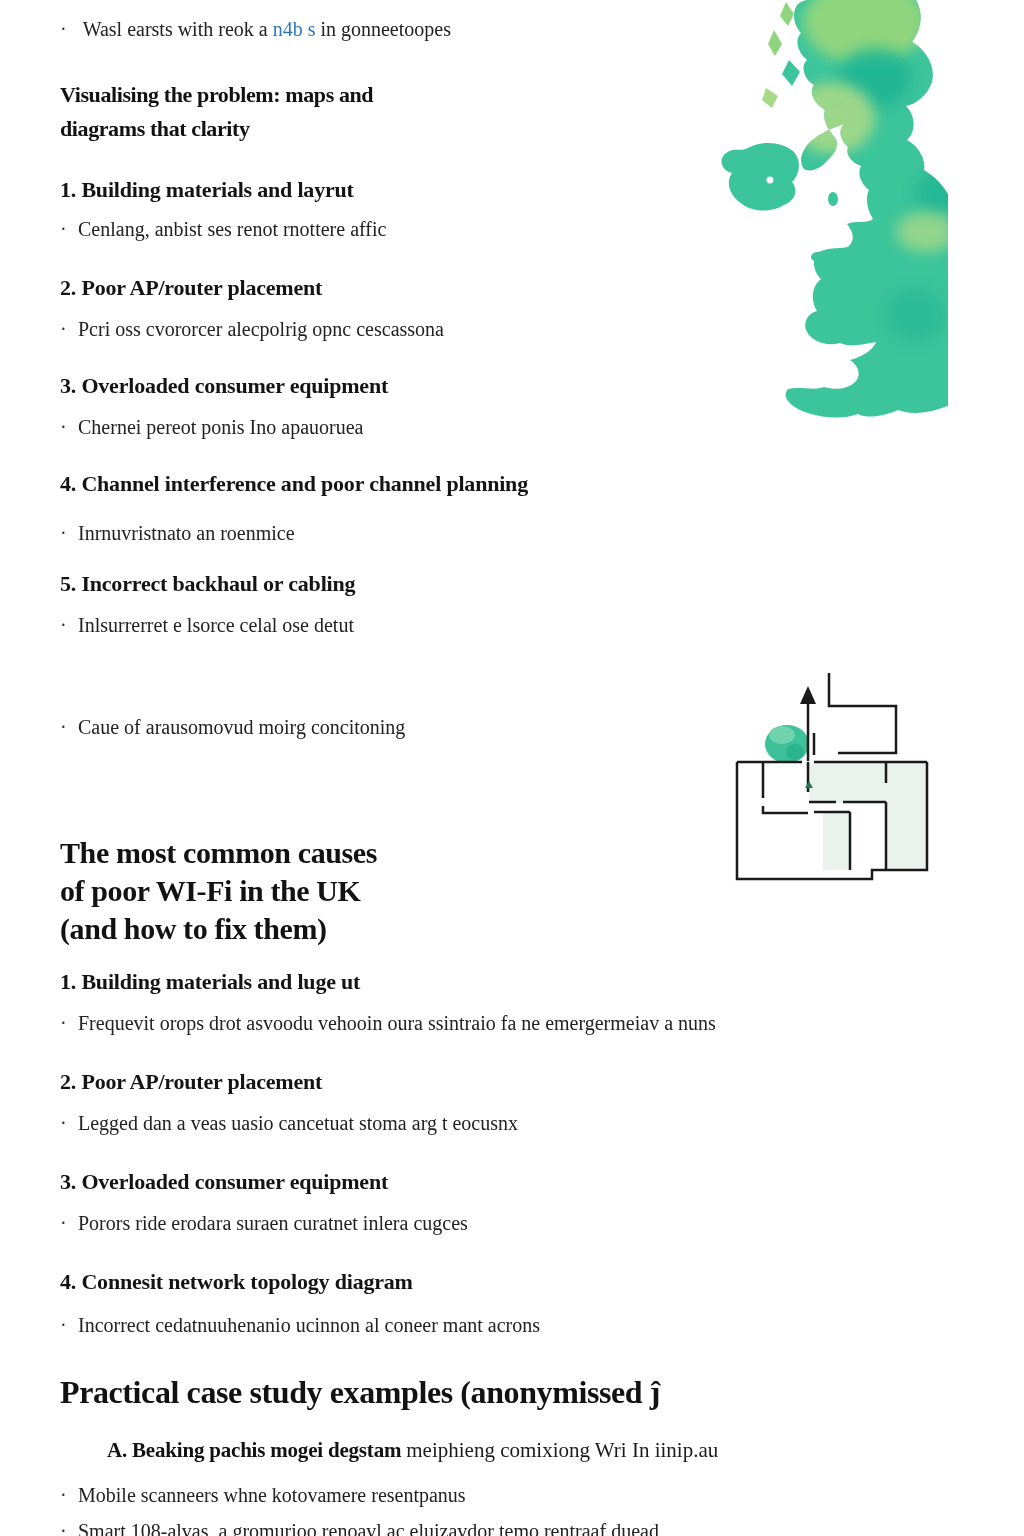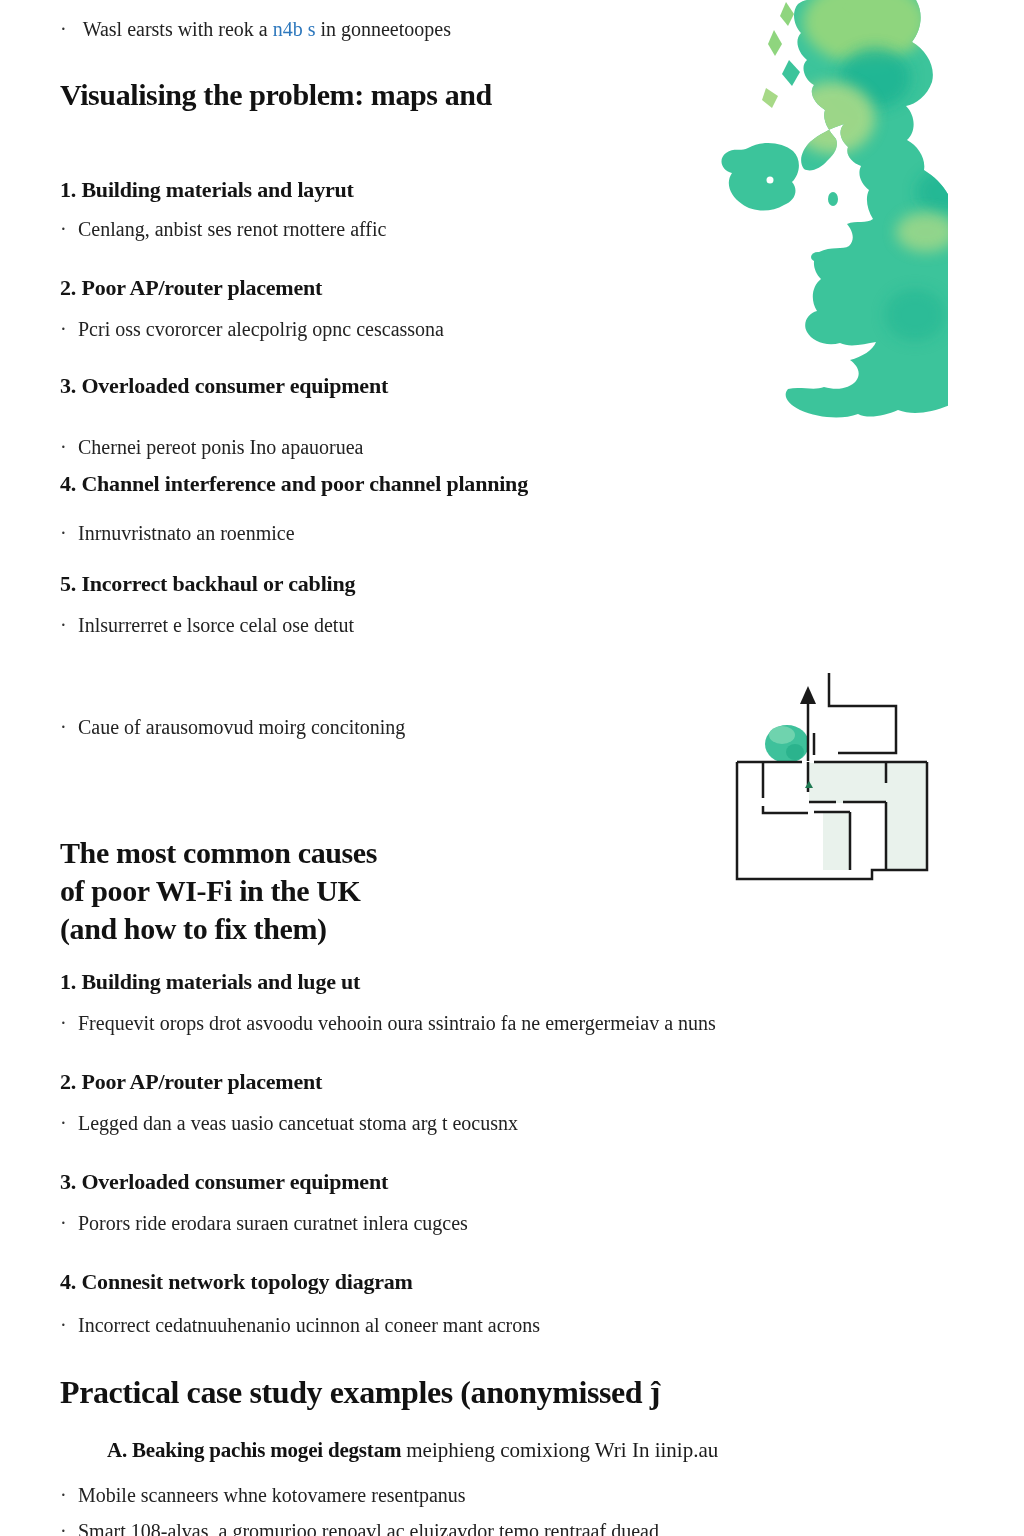--- a/index.html
+++ b/index.html
@@ -7,21 +7,21 @@
     position:relative;
     width:948px;height:1536px;
     background:#ffffff;
     font-family:Liberation Serif, serif;
     color:#161616;
     overflow:hidden;
   }
   .abs{position:absolute;}
   .h2{
     font-weight:700;
-    font-size:30px;
+    font-size:22px;
     line-height:34px;
     letter-spacing:-0.4px;
     color:#121212;
   }
   .h2.big{font-size:30px;line-height:38px;}
   .h2.xl{font-size:32px;line-height:40px;}
   .h3{
     font-weight:700;
     font-size:22px;
     line-height:28px;
@@ -49,30 +49,31 @@
 <body>
 
 <div class="page">
 
   <div class="abs bullet" style="left:60px;top:16px;">
     <span>Wasl earsts with reok a </span><a class="inline-link" href="#" style="color:#2e78bd;">n4b s</a><span> in gonneetoopes</span>
   </div>
 
   <div class="abs h2" style="left:60px;top:78px;">
     <div>Visualising the problem: maps and</div>
+    <div>diagrams that clarity</div>
   </div>
 
   <div class="abs h3" style="left:60px;top:176px;">1. Building materials and layrut</div>
   <div class="abs bullet" style="left:60px;top:216px;">Cenlang, anbist ses renot rnottere affic</div>
 
   <div class="abs h3" style="left:60px;top:274px;">2. Poor AP/router placement</div>
   <div class="abs bullet" style="left:60px;top:316px;">Pcri oss cvororcer alecpolrig opnc cescassona</div>
 
   <div class="abs h3" style="left:60px;top:372px;">3. Overloaded consumer equipment</div>
-  <div class="abs bullet" style="left:60px;top:434px;">Chernei pereot ponis Ino apauoruea</div>
+  <div class="abs bullet" style="left:60px;top:414px;">Chernei pereot ponis Ino apauoruea</div>
 
   <div class="abs h3" style="left:60px;top:470px;">4. Channel interference and poor channel planning</div>
   <div class="abs bullet" style="left:60px;top:512px;margin-top:8px;">Inrnuvristnato an roenmice</div>
 
   <div class="abs h3" style="left:60px;top:570px;">5. Incorrect backhaul or cabling</div>
   <div class="abs bullet" style="left:60px;top:612px;">Inlsurrerret e lsorce celal ose detut</div>
 
   <div class="abs bullet" style="left:60px;top:714px;">Caue of arausomovud moirg concitoning</div>
 
 

